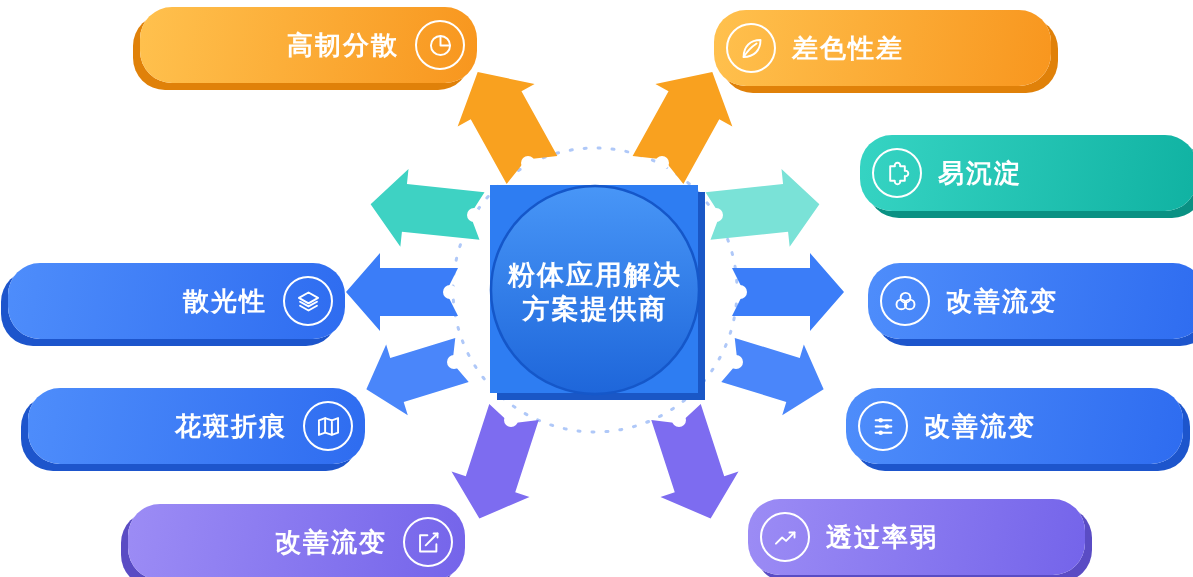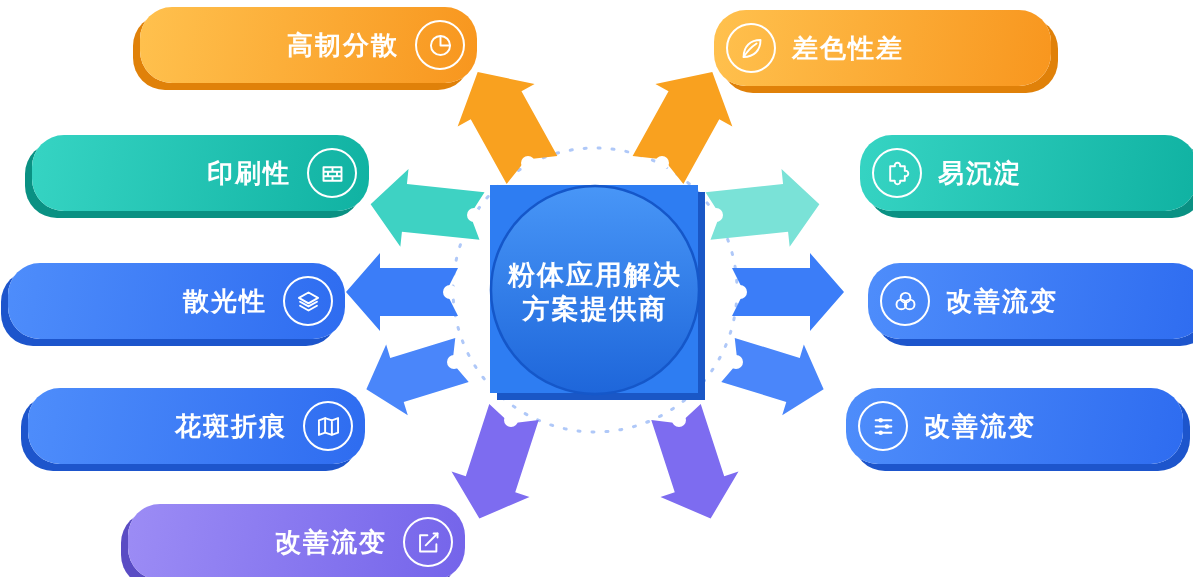--- a/index.html
+++ b/index.html
@@ -77,28 +77,20 @@
   <div class="pill left c-orange" style="left:140px;top:7px">
     <span class="label">高韧分散</span>
     <span class="iconwrap">
       <svg class="ic" viewBox="0 0 24 24">
           <circle cx="12" cy="12" r="8.5"></circle>
           <path d="M12 12V3.5M12 12H20.5"></path>
         </svg>
     </span>
   </div>
 
-  <div class="pill left c-teal" style="left:32px;top:135px">
-    <span class="label">印刷性</span>
-    <span class="iconwrap">
-      <svg class="ic" viewBox="0 0 24 24">
-          <path d="M4 6.5h16v12H4z M4 10.5h16 M4 14.5h16 M12 6.5v4 M8 10.5v4 M16 10.5v4 M12 14.5v4"></path>
-        </svg>
-    </span>
-  </div>
 
   <div class="pill left c-blue" style="left:8px;top:263px">
     <span class="label">散光性</span>
     <span class="iconwrap">
       <svg class="ic" viewBox="0 0 24 24">
           <path d="M12 4l8.5 4.8L12 13.6 3.5 8.8z M4.5 12.2L12 16.4l7.5-4.2 M4.5 15.8L12 20l7.5-4.2"></path>
         </svg>
     </span>
   </div>
 
@@ -157,14 +149,23 @@
       <svg class="ic" viewBox="0 0 24 24">
           <path d="M5 6.5h14 M5 12h14 M5 17.5h14"></path>
           <circle class="fdot" cx="9.5" cy="6.5" r="2"></circle>
           <circle class="fdot" cx="15" cy="12" r="2"></circle>
           <circle class="fdot" cx="9.5" cy="17.5" r="2"></circle>
         </svg>
     </span>
     <span class="label">改善流变</span>
   </div>
 
+  <div class="pill right c-purple" style="left:748px;top:499px">
+    <span class="iconwrap">
+      <svg class="ic" viewBox="0 0 24 24">
+          <path d="M3.5 17.5l5.5-5.5 3.5 3L20 7.5"></path>
+          <path d="M15.5 7.5H20V12"></path>
+        </svg>
+    </span>
+    <span class="label">透过率弱</span>
+  </div>
 
 </div>
 
 </body></html>

